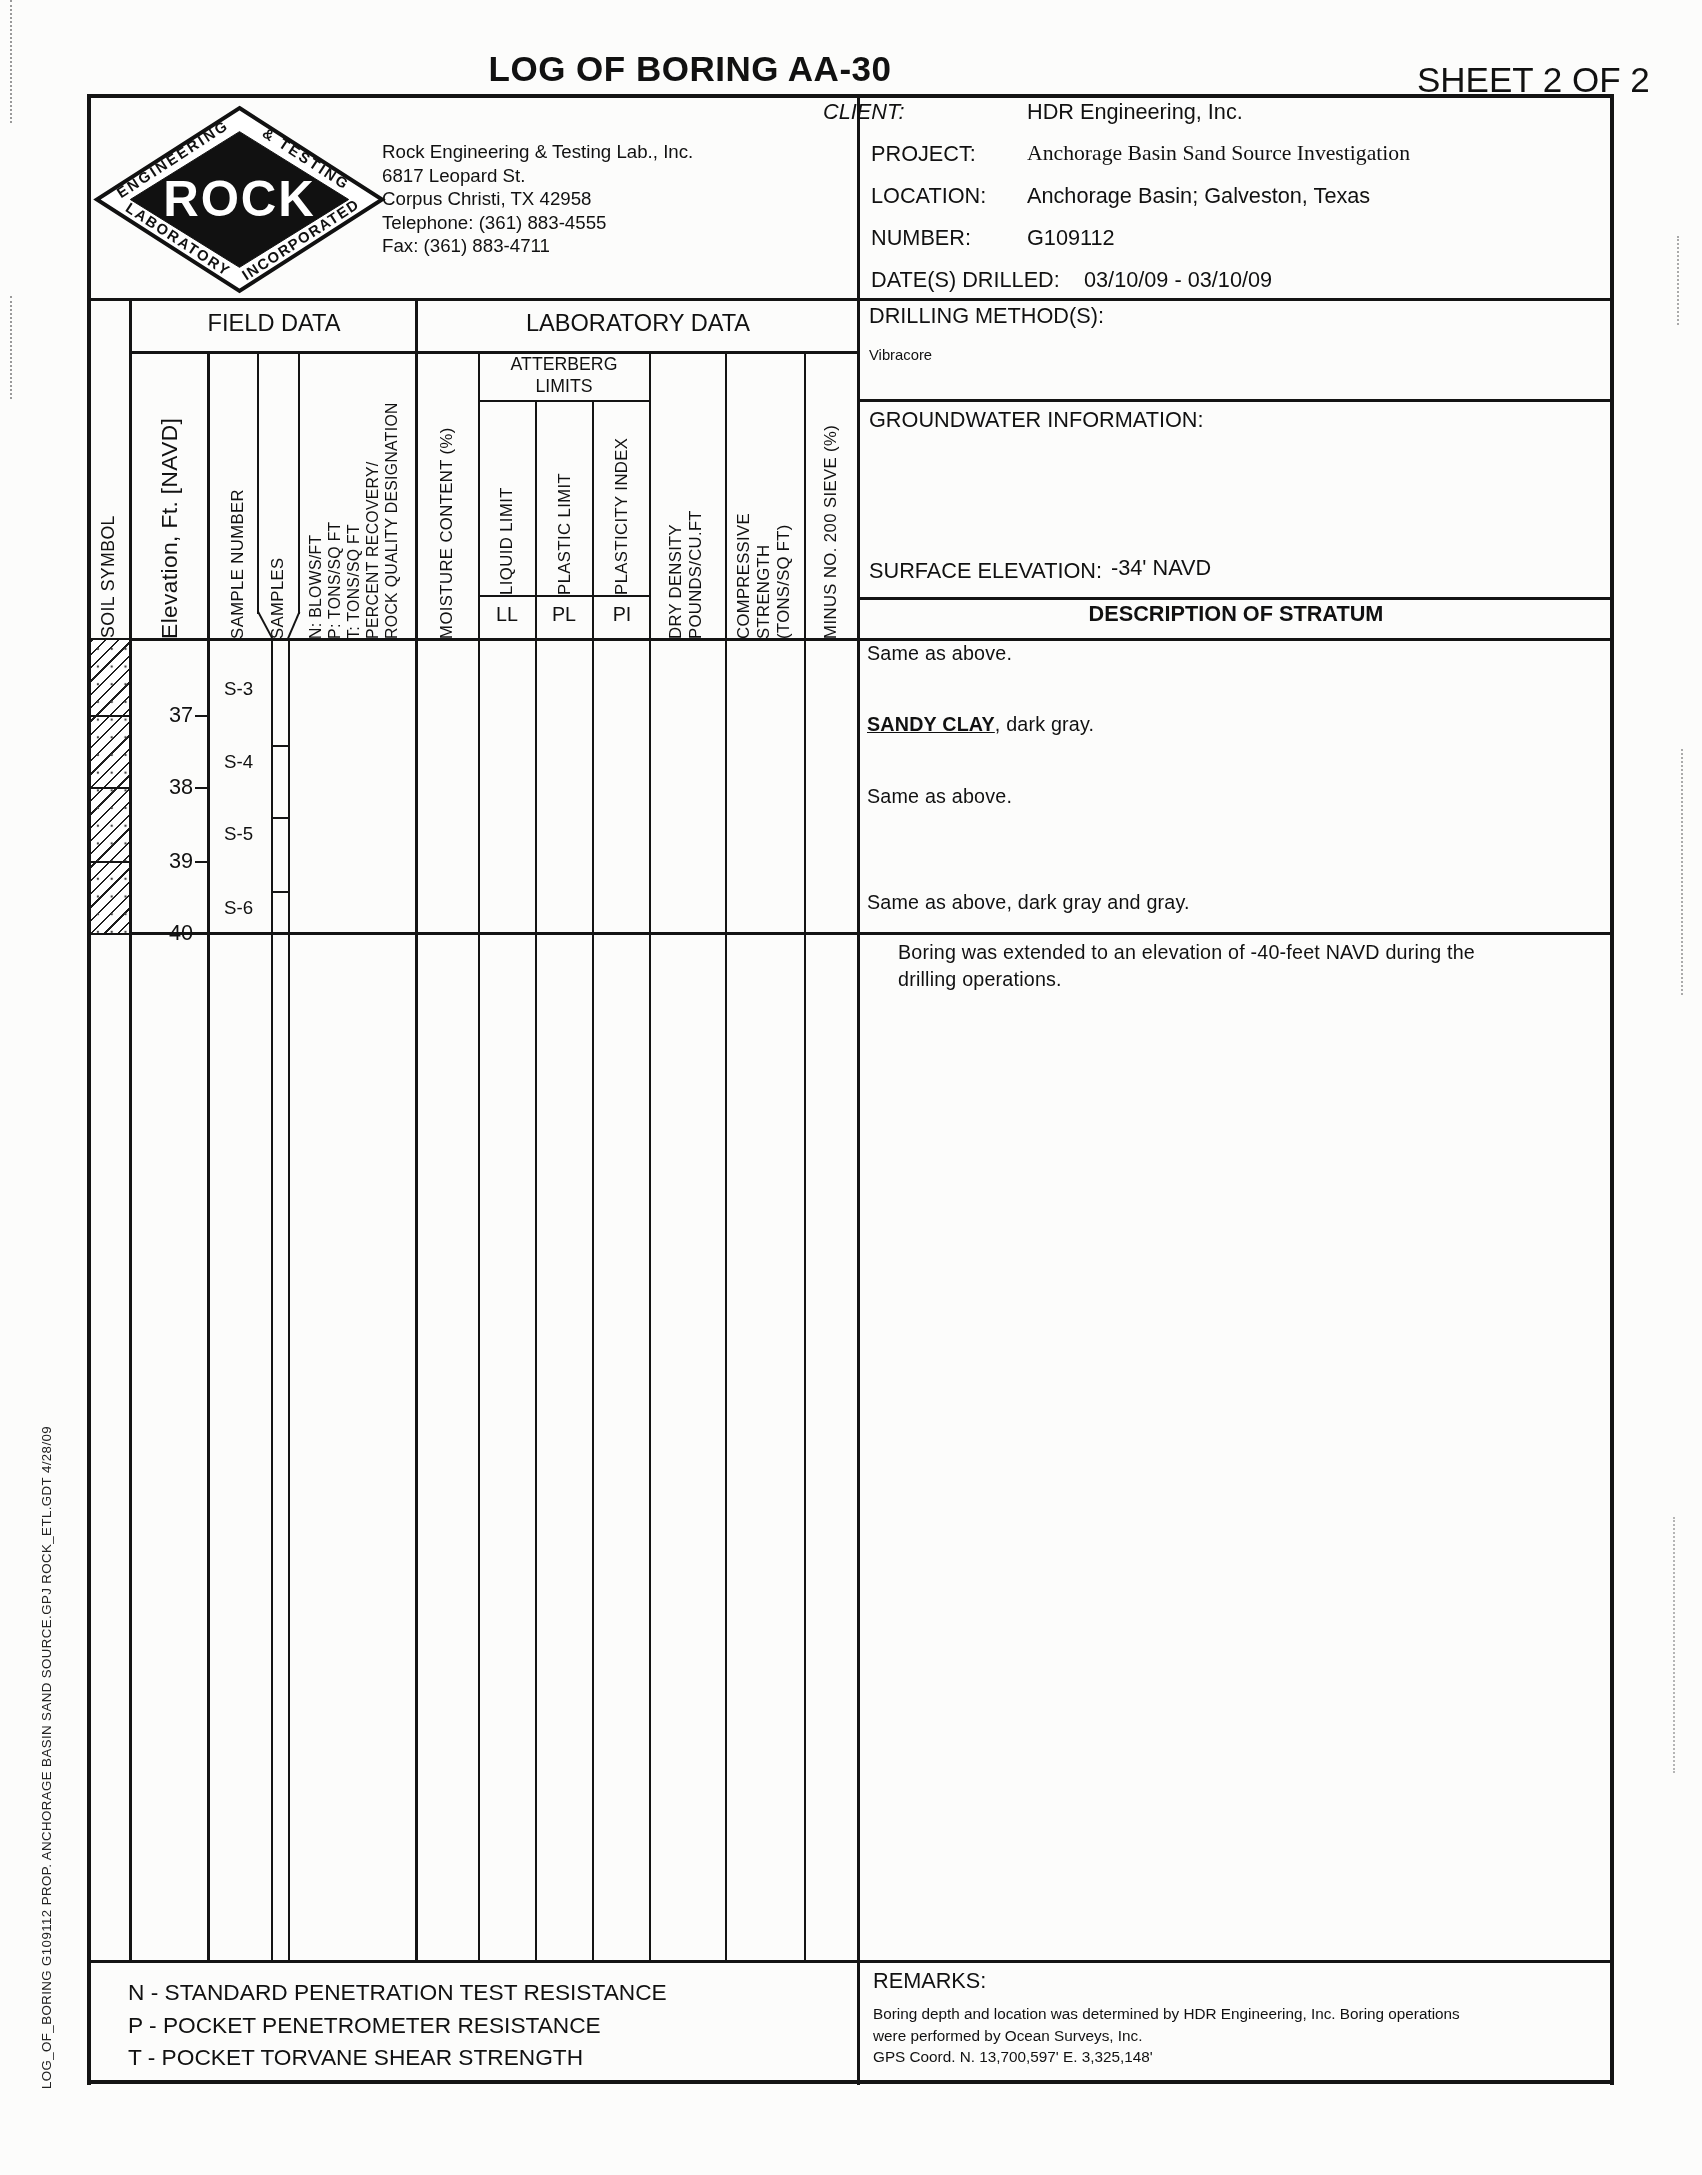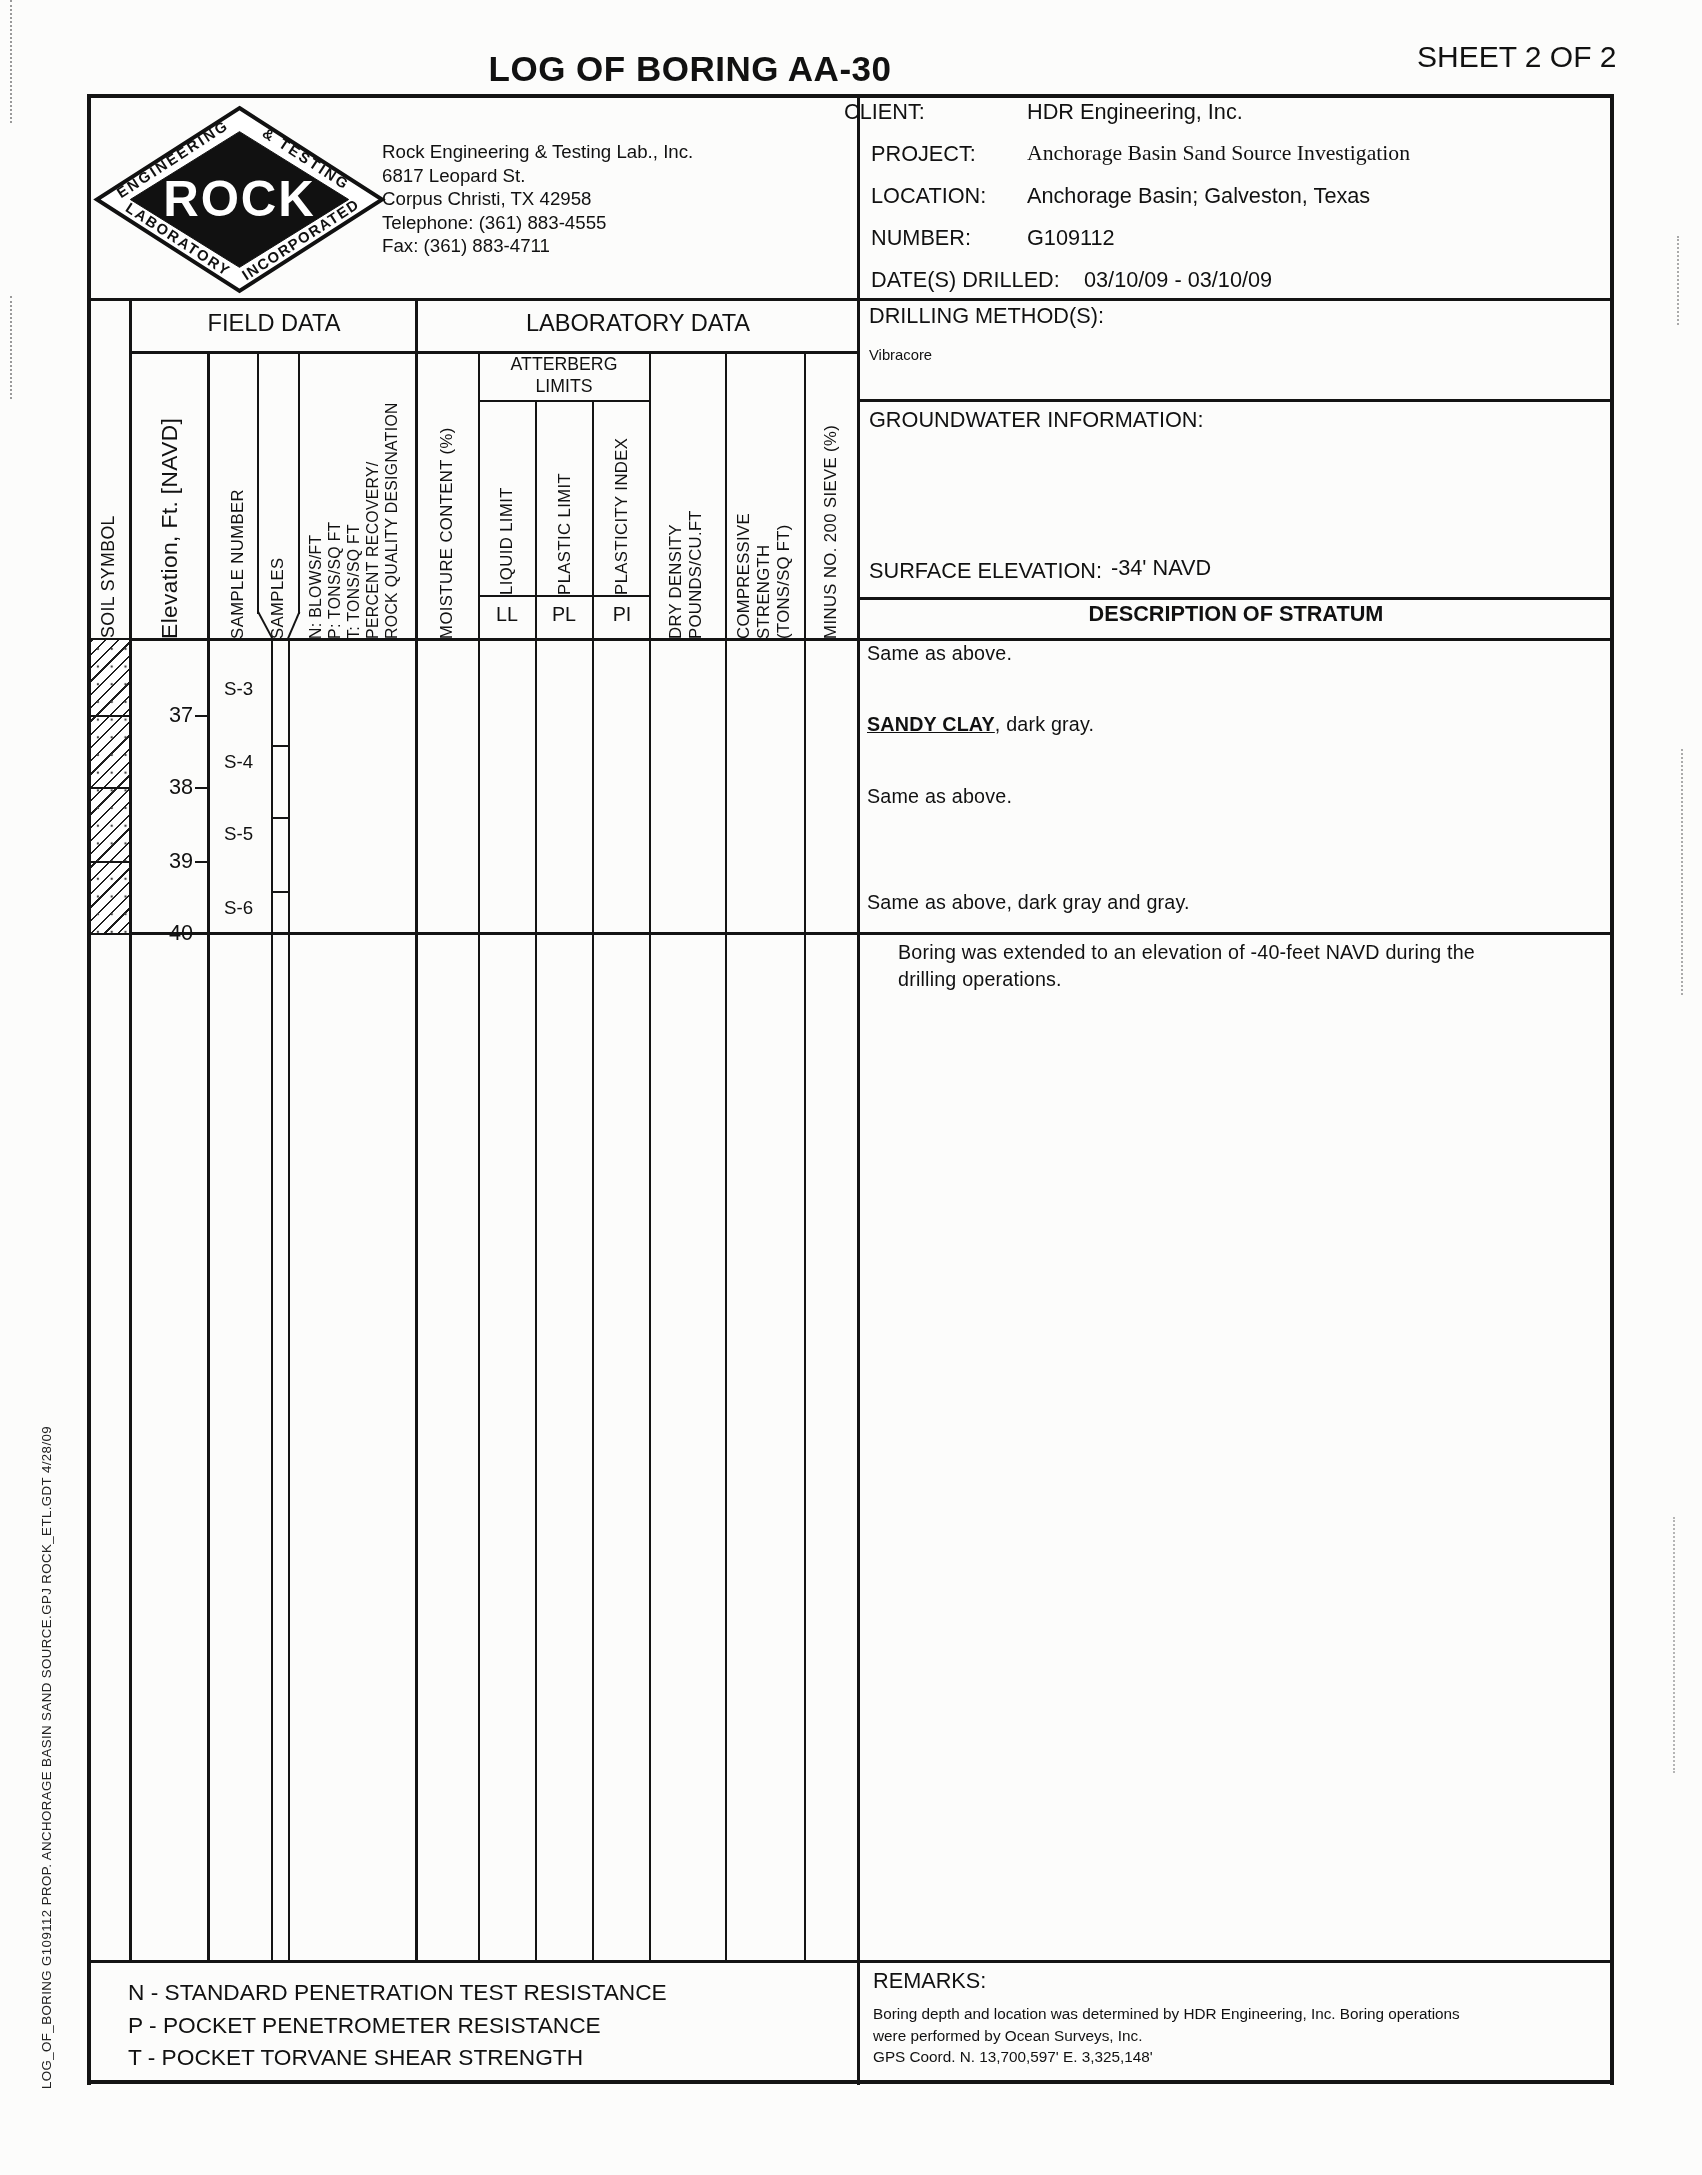--- a/index.html
+++ b/index.html
@@ -24,21 +24,21 @@
   .lbl{position:absolute;white-space:nowrap;}
   .artifact{position:absolute;border-left:2px dotted #9a9a9a;width:0;}
   .u-bold{font-weight:bold;text-decoration:underline;}
 </style>
 </head>
 <body>
 
 <div class="page">
 
   <div class="lbl ctr" style="left:690px;top:49px;font-size:35px;font-weight:bold;letter-spacing:0.5px;">LOG OF BORING AA-30</div>
-  <div class="lbl" style="left:1417px;top:40px;font-size:30px;">SHEET 2 OF 2</div>
+  <div class="lbl" style="left:1417px;top:60px;font-size:35px;">SHEET 2 OF 2</div>
 
   <div class="hl" style="left:87px;top:94px;width:1527px;height:3.9px;"></div>
   <div class="hl" style="left:87px;top:2080px;width:1527px;height:3.9px;"></div>
   <div class="vl" style="left:87px;top:94px;width:3.9px;height:1991px;"></div>
   <div class="vl" style="left:1610px;top:94px;width:3.9px;height:1991px;"></div>
   <div class="vl" style="left:857px;top:94px;width:3px;height:1991px;"></div>
 
   <div class="hl" style="left:87px;top:298px;width:1527px;height:3px;"></div>
   <div class="hl" style="left:129px;top:351px;width:731px;height:3px;"></div>
   <div class="hl" style="left:859px;top:399px;width:754px;height:3px;"></div>
@@ -79,21 +79,21 @@
   </svg>
 
   <div class="abs" style="left:382px;top:140px;font-size:18.7px;line-height:23.6px;">
     <div>Rock Engineering &amp; Testing Lab., Inc.</div>
     <div>6817 Leopard St.</div>
     <div>Corpus Christi, TX 42958</div>
     <div>Telephone:  (361) 883-4555</div>
     <div>Fax:  (361) 883-4711</div>
   </div>
 
-  <div class="lbl" style="left:844px;top:99px;font-size:21.7px;">CLIENT:</div>
+  <div class="lbl" style="left:823px;top:99px;font-size:21.7px;font-style:italic;">CLIENT:</div>
   <div class="lbl" style="left:1027px;top:99px;font-size:21.7px;">HDR Engineering, Inc.</div>
   <div class="lbl" style="left:871px;top:141px;font-size:21.7px;">PROJECT:</div>
   <div class="lbl" style="left:1027px;top:141px;font-size:21.7px;font-family:Liberation Serif, serif;">Anchorage Basin Sand Source Investigation</div>
   <div class="lbl" style="left:871px;top:183px;font-size:21.7px;">LOCATION:</div>
   <div class="lbl" style="left:1027px;top:183px;font-size:21.7px;">Anchorage Basin; Galveston, Texas</div>
   <div class="lbl" style="left:871px;top:225px;font-size:21.7px;">NUMBER:</div>
   <div class="lbl" style="left:1027px;top:225px;font-size:21.7px;">G109112</div>
   <div class="lbl" style="left:871px;top:267px;font-size:21.7px;">DATE(S) DRILLED:</div>
   <div class="lbl" style="left:1084px;top:267px;font-size:21.7px;">03/10/09 - 03/10/09</div>
 

